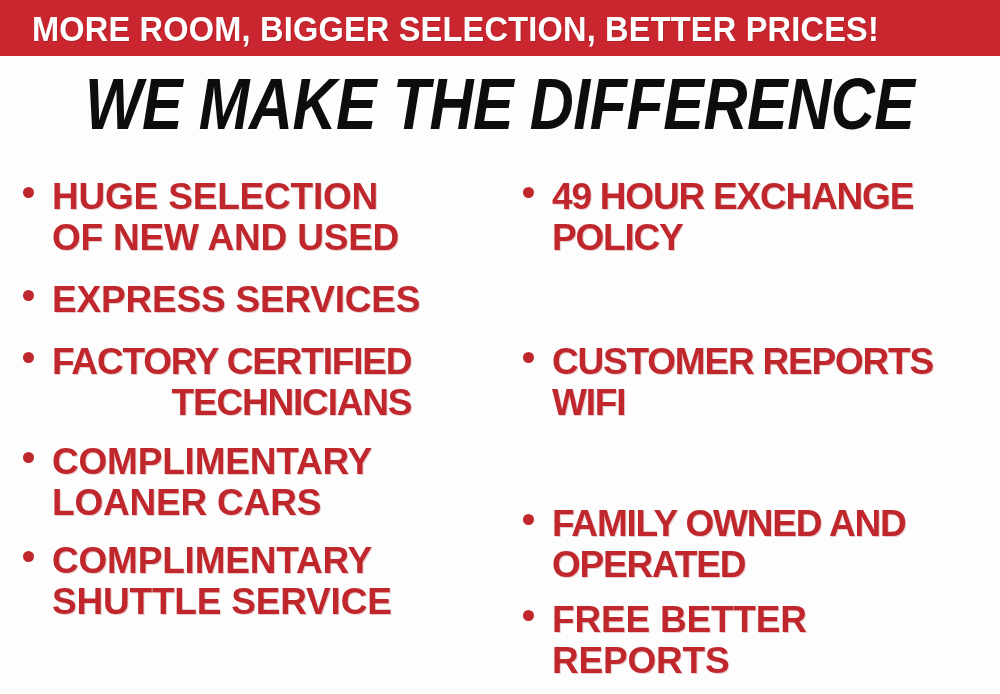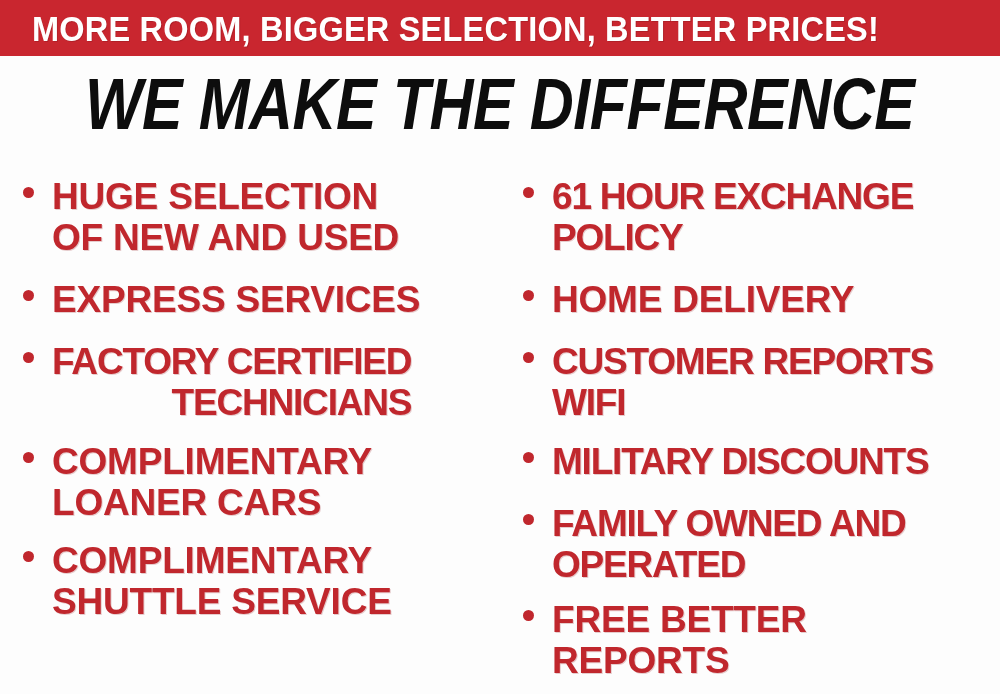--- a/index.html
+++ b/index.html
@@ -178,39 +178,31 @@
         <span class="btext">COMPLIMENTARY
 SHUTTLE SERVICE</span>
       </div>
 
     </div>
 
     <div class="col col-right">
 
       <div class="bullet-item r0">
         <span class="dot"></span>
-        <span class="btext tight">61 HOUR EXCHANGE
+        <span class="btext tight">49 HOUR EXCHANGE
 POLICY</span>
       </div>
 
-      <div class="bullet-item r1">
-        <span class="dot"></span>
-        <span class="btext">HOME DELIVERY</span>
-      </div>
 
       <div class="bullet-item r2">
         <span class="dot"></span>
         <span class="btext tight">CUSTOMER REPORTS
 WIFI</span>
       </div>
 
-      <div class="bullet-item r3">
-        <span class="dot"></span>
-        <span class="btext tight">MILITARY DISCOUNTS</span>
-      </div>
 
       <div class="bullet-item r4">
         <span class="dot"></span>
         <span class="btext tight">FAMILY OWNED AND
 OPERATED</span>
       </div>
 
       <div class="bullet-item r5">
         <span class="dot"></span>
         <span class="btext">FREE BETTER

